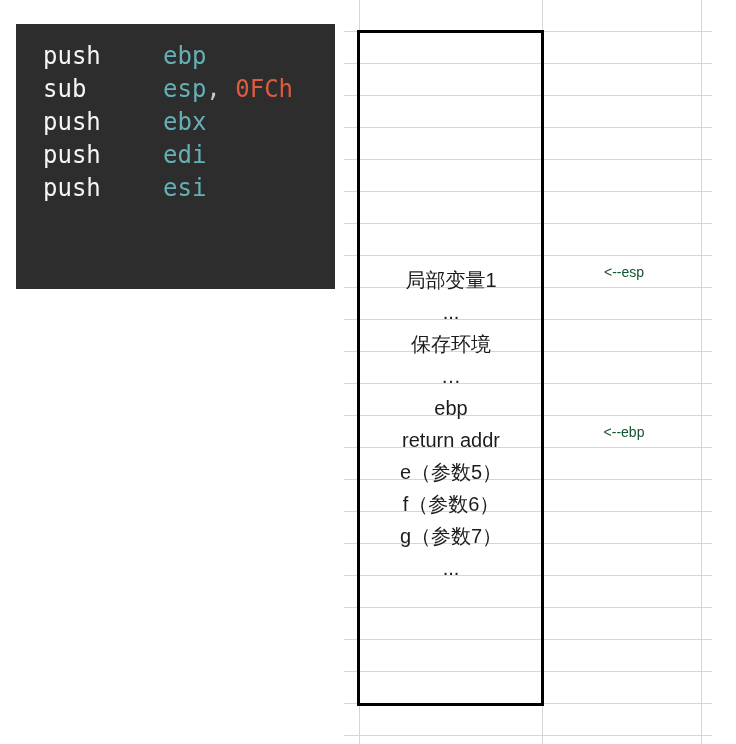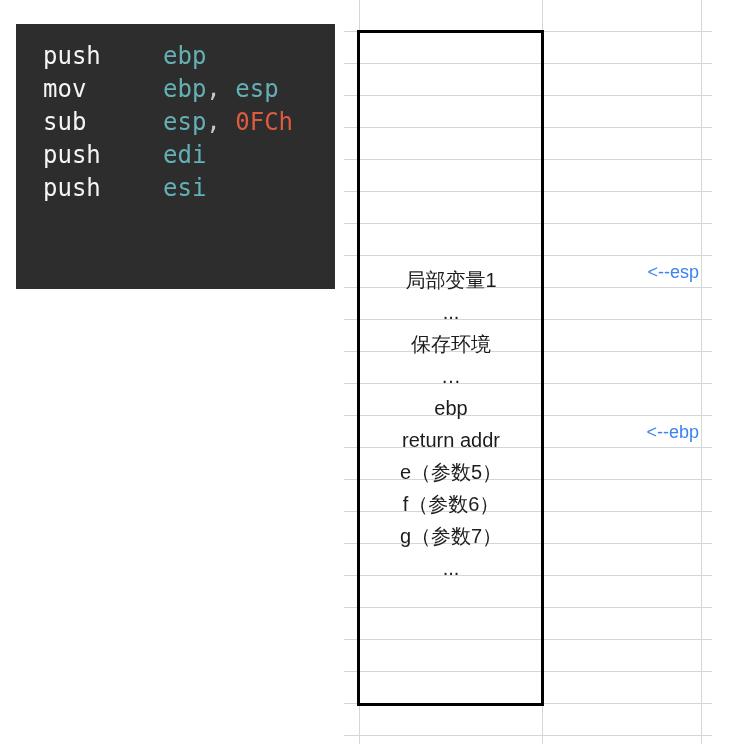--- a/index.html
+++ b/index.html
@@ -37,38 +37,38 @@
   }
   
   .stack-rows { position:absolute; left:360px; top:40px; width:182px; }
   .stack-row {
     height:32px; line-height:32px; text-align:center;
     font-size:20px; color:#1c1c1c; overflow:hidden;
   }
   
   .annot-col { position:absolute; left:549px; top:32px; width:150px; }
   .annot-row {
-    height:32px; line-height:32px; text-align:right;
-    font-size:18px; color:#3b82f6; white-space:nowrap;
+    height:32px; line-height:32px; text-align:center;
+    font-size:14px; color:#14532d; white-space:nowrap;
   }
 </style>
 </head>
 <body>
 
 <div class="canvas">
 
   <div class="hgrid"></div>
   <div class="vline v1"></div>
   <div class="vline v2"></div>
   <div class="vline v3"></div>
 
   <div class="code-block">
     <div class="code-line"><span class="mn">push</span><span class="reg">ebp</span><span class="punct"></span><span class="reg"></span></div>
-    <div class="code-line"><span class="mn">mov</span><span class="reg">ebp</span><span class="punct">, </span><span class="reg">esp</span></div>
     <div class="code-line"><span class="mn">sub</span><span class="reg">esp</span><span class="punct">, </span><span class="imm">0FCh</span></div>
+    <div class="code-line"><span class="mn">push</span><span class="reg">ebx</span><span class="punct"></span><span class="reg"></span></div>
     <div class="code-line"><span class="mn">push</span><span class="reg">edi</span><span class="punct"></span><span class="reg"></span></div>
     <div class="code-line"><span class="mn">push</span><span class="reg">esi</span><span class="punct"></span><span class="reg"></span></div>
   </div>
 
   <div class="stack-box"></div>
   <div class="stack-rows" id="stack-rows">
       <div class="stack-row"></div>
       <div class="stack-row"></div>
       <div class="stack-row"></div>
       <div class="stack-row"></div>

